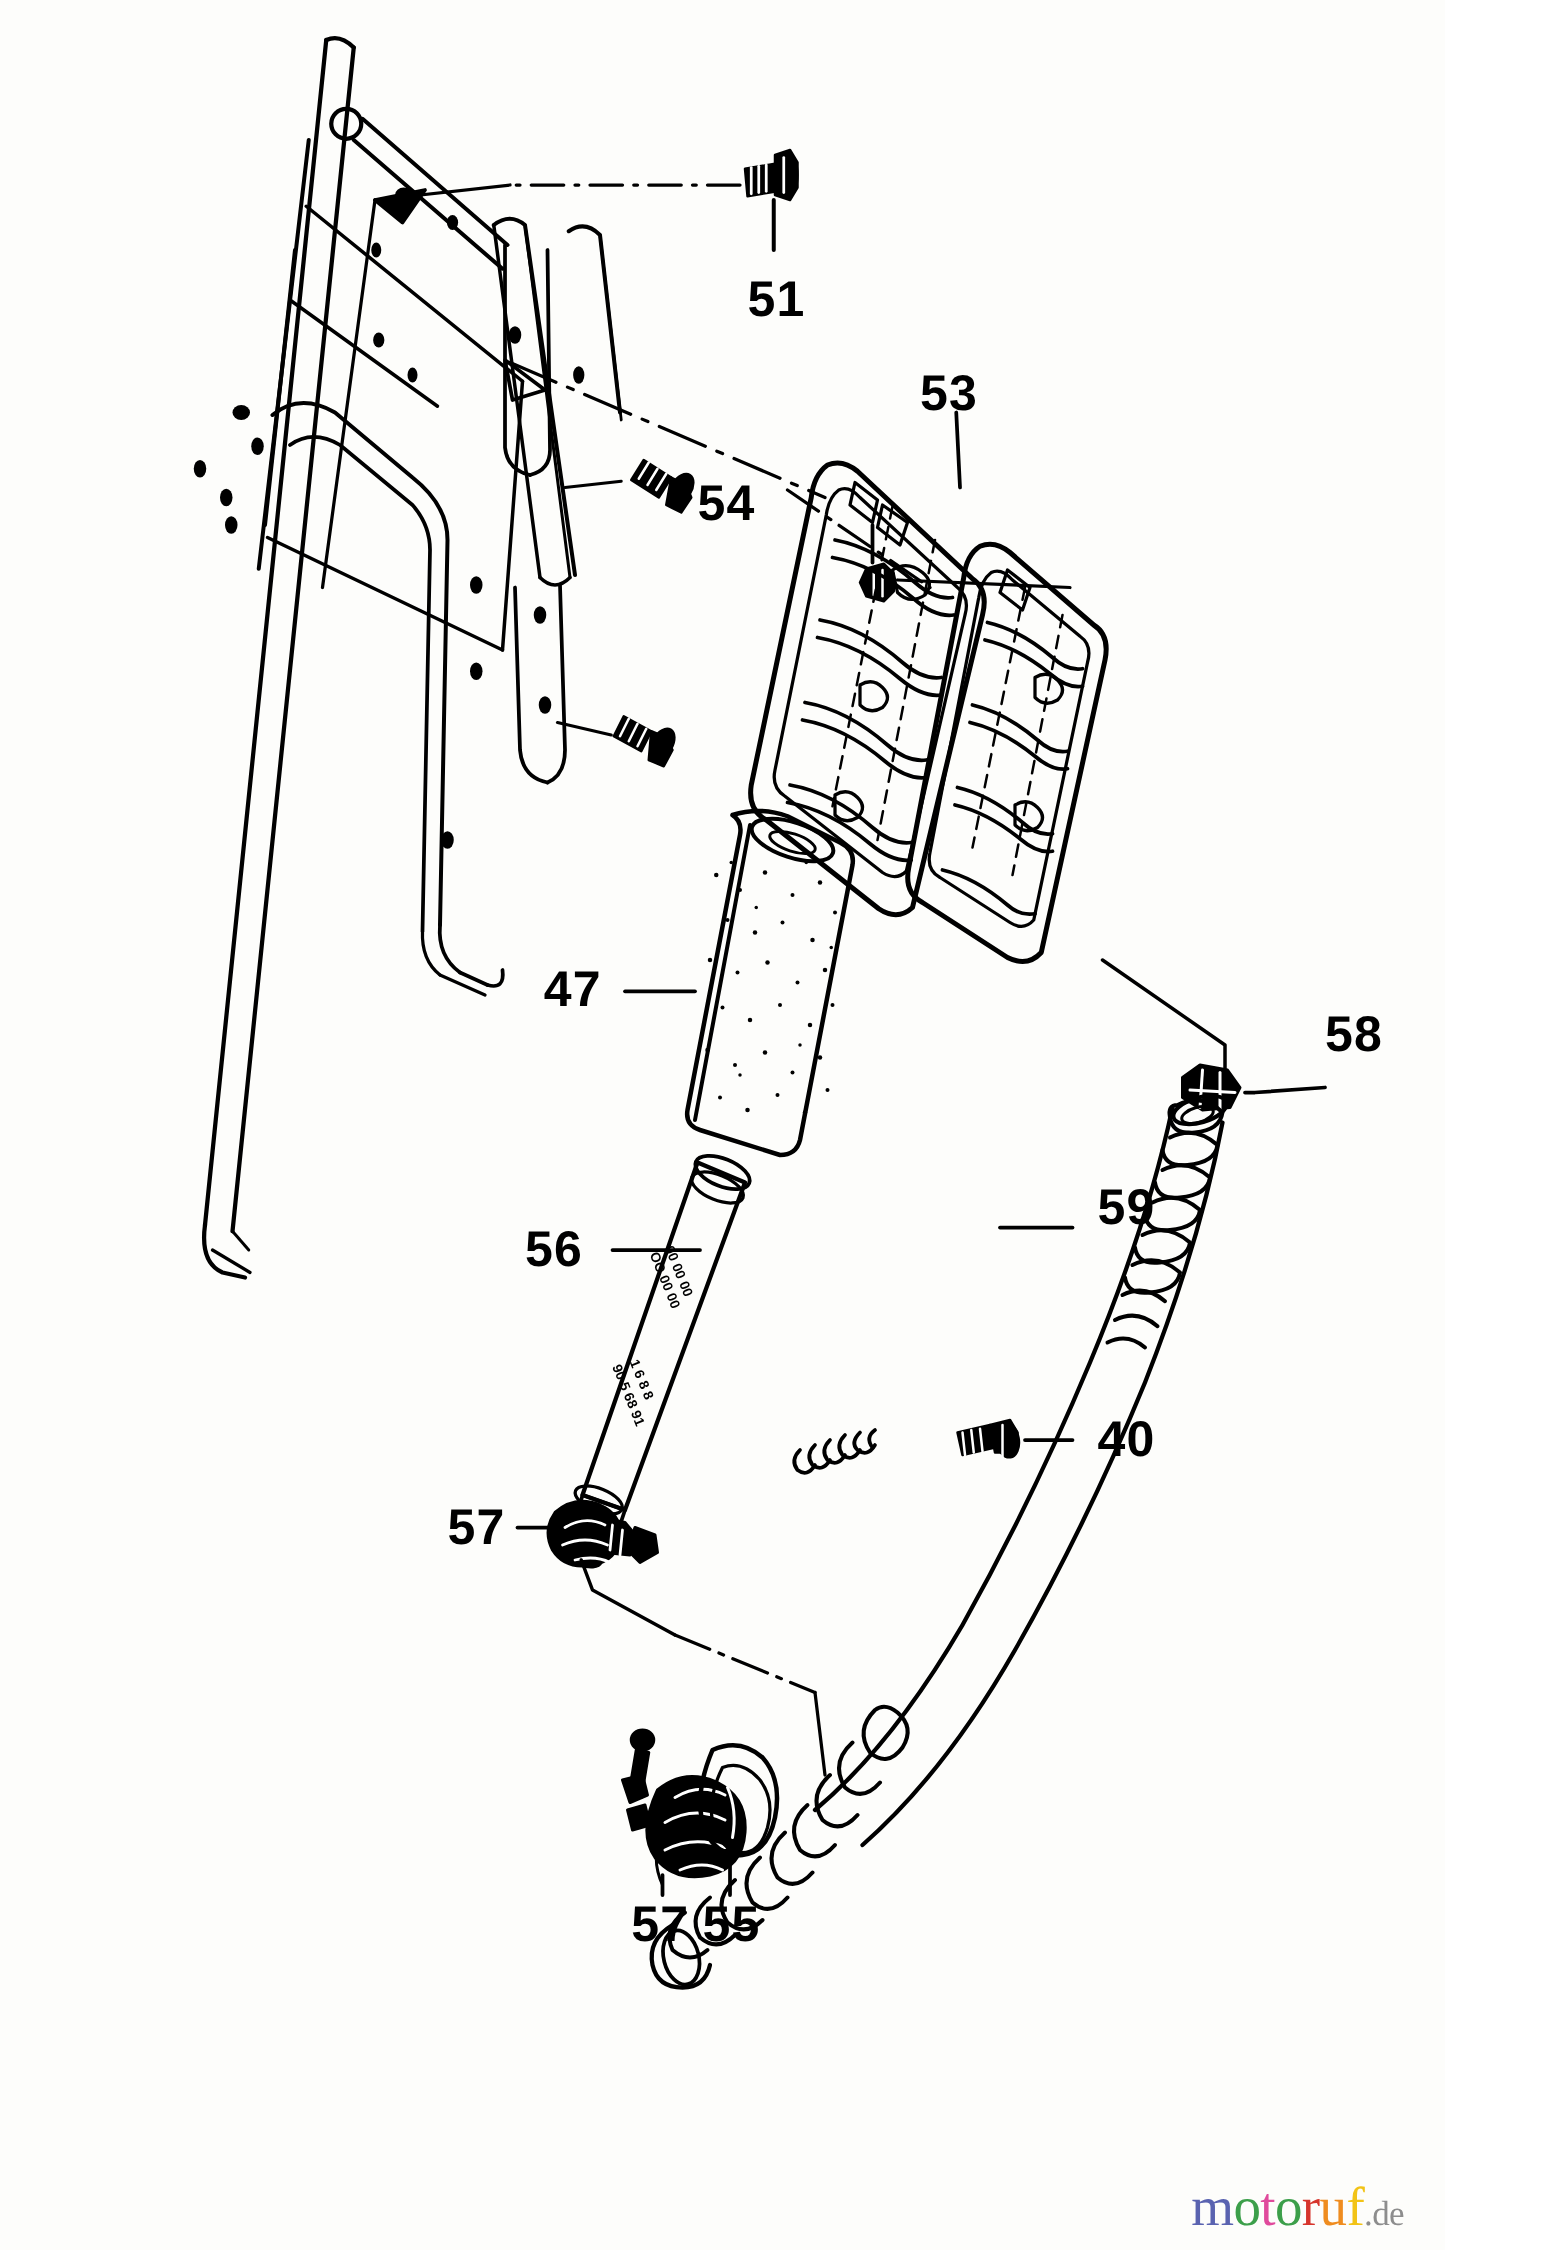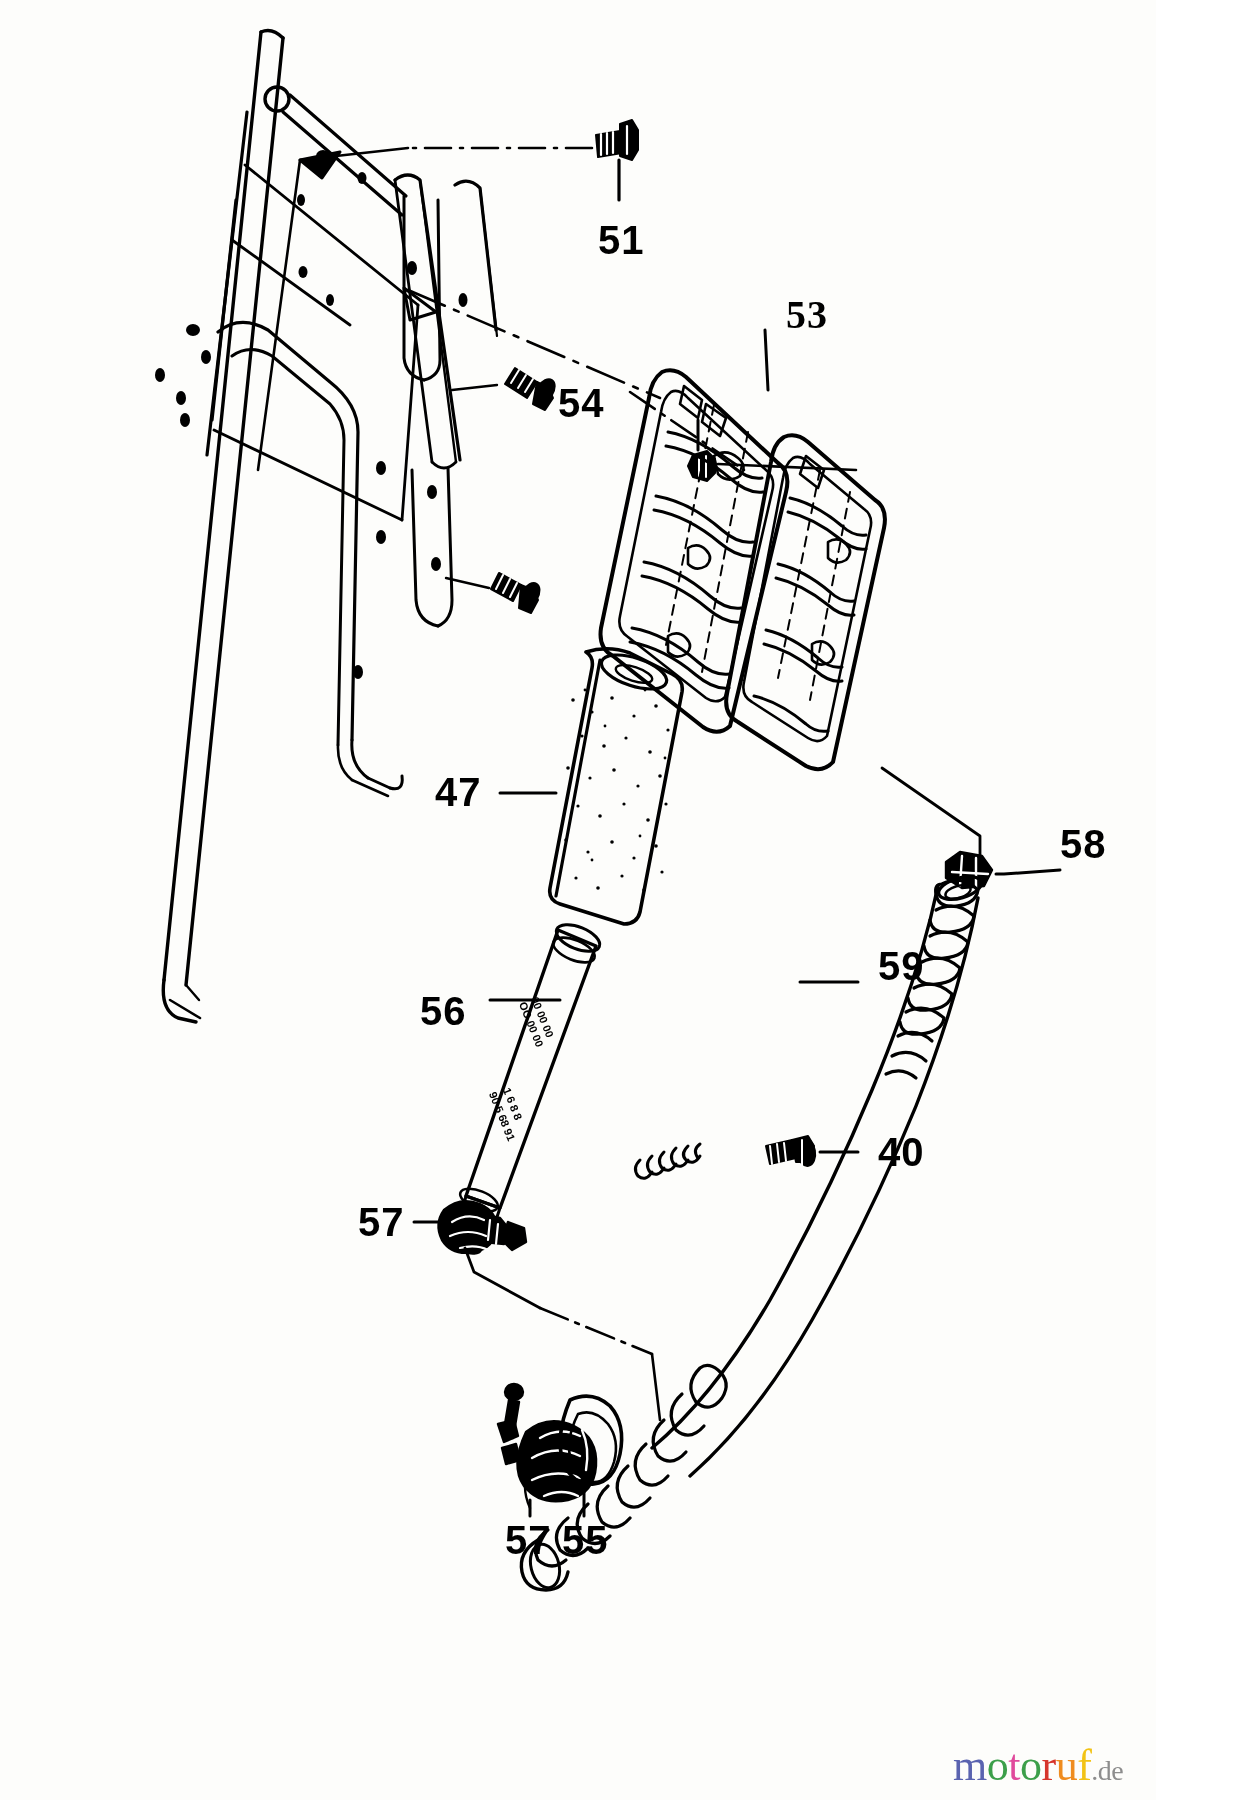--- a/index.html
+++ b/index.html
@@ -452,26 +452,26 @@
       <g>
         <path d="M570,1400 q22,-10 40,6 q16,18 10,48 q-6,28 -26,30 q-20,2 -30,-20 q-10,-26 6,-64 z" stroke-width="3.6" fill="none"></path>
         <path d="M578,1414 q16,-6 30,10 q12,16 6,38 q-6,20 -20,20 q-14,0 -22,-18 q-8,-22 6,-50 z" stroke-width="2.6" fill="none"></path>
       </g>
       <path d="M584,1486 L584,1516" stroke-width="3"></path>
 
     </g>
   </svg>
 
   <div class="callout" style="left:598px;top:220px;">51</div>
-  <div class="callout" style="left:786px;top:295px;font-family:Liberation Serif, serif;">53</div>
+  <div class="callout" style="left:736px;top:295px;">53</div>
   <div class="callout" style="left:558px;top:383px;">54</div>
   <div class="callout" style="left:435px;top:772px;">47</div>
-  <div class="callout" style="left:420px;top:980px;margin-top:11px;">56</div>
+  <div class="callout" style="left:420px;top:980px;">56</div>
   <div class="callout" style="left:358px;top:1202px;">57</div>
-  <div class="callout" style="left:1060px;top:808px;margin-top:16px;">58</div>
+  <div class="callout" style="left:1060px;top:808px;">58</div>
   <div class="callout" style="left:878px;top:946px;text-align:center;">59</div>
   <div class="callout" style="left:878px;top:1132px;">40</div>
   <div class="callout" style="left:505px;top:1520px;">57</div>
   <div class="callout" style="left:562px;top:1520px;">55</div>
 
   <div class="tube-label" style="left:540px;top:995px;font-size:11px;transform:rotate(68deg);transform-origin:0 0;">00 00 00</div>
   <div class="tube-label" style="left:528px;top:1000px;font-size:11px;transform:rotate(68deg);transform-origin:0 0;">OO 00 00</div>
   <div class="tube-label" style="left:512px;top:1086px;font-size:11px;transform:rotate(68deg);transform-origin:0 0;">1 6 8 8</div>
   <div class="tube-label" style="left:498px;top:1090px;font-size:11px;transform:rotate(68deg);transform-origin:0 0;">90 5 68 91</div>
 

